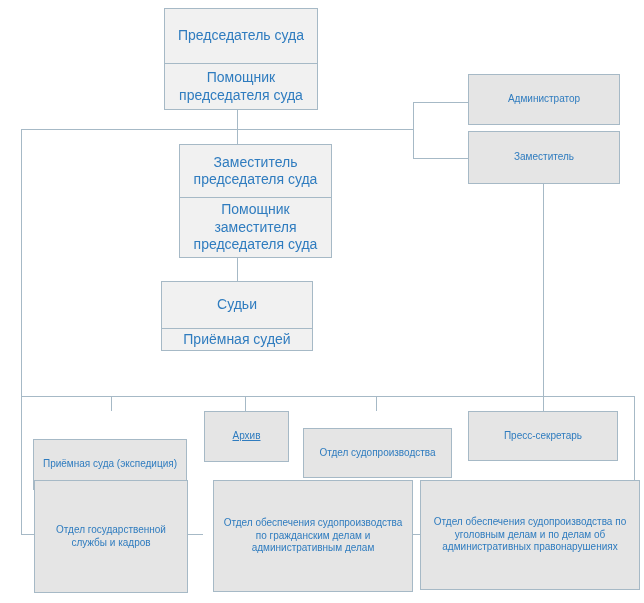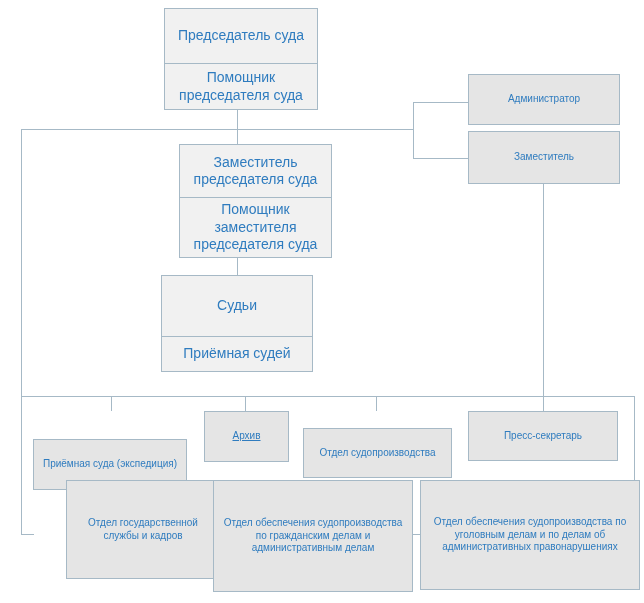--- a/index.html
+++ b/index.html
@@ -79,27 +79,27 @@
   </div>
 
   <div class="node" style="left:468px; top:74px; width:152px; height:51px;">Администратор</div>
   <div class="node" style="left:468px; top:131px; width:152px; height:53px;">Заместитель</div>
 
   <div class="group" style="left:161px; top:144px; width:153px; height:114px;margin-left:18px;">
     <div class="cell" style="flex-basis:50px;">Заместитель председателя суда</div>
     <div class="cell">Помощник заместителя председателя суда</div>
   </div>
 
-  <div class="group" style="left:161px; top:275px; width:152px; height:97px;">
+  <div class="group" style="left:161px; top:281px; width:152px; height:70px;">
     <div class="cell" style="flex-basis:48px;">Судьи</div>
     <div class="cell">Приёмная судей</div>
   </div>
 
   <div class="node" style="left:33px;  top:411px; width:154px; height:51px;margin-top:28px;">Приёмная суда (экспедиция)</div>
   <div class="node" style="left:204px; top:411px; width:85px;  height:51px;text-decoration:underline;">Архив</div>
   <div class="node" style="left:303px; top:411px; width:149px; height:50px;margin-top:17px;">Отдел судопроизводства</div>
   <div class="node" style="left:468px; top:411px; width:150px; height:50px;">Пресс-секретарь</div>
 
-  <div class="node" style="left:34px;  top:480px; width:154px; height:99px;margin-left:32px;">Отдел государственной службы и кадров</div>
+  <div class="node" style="left:34px;  top:480px; width:154px; height:113px;">Отдел государственной службы и кадров</div>
   <div class="node" style="left:213px; top:480px; width:200px; height:112px;">Отдел обеспечения судопроизводства по гражданским делам и административным делам</div>
   <div class="node" style="left:420px; top:480px; width:220px; height:110px;">Отдел обеспечения судопроизводства по уголовным делам и по делам об административных правонарушениях</div>
 
 </div>
 
 </body></html>

